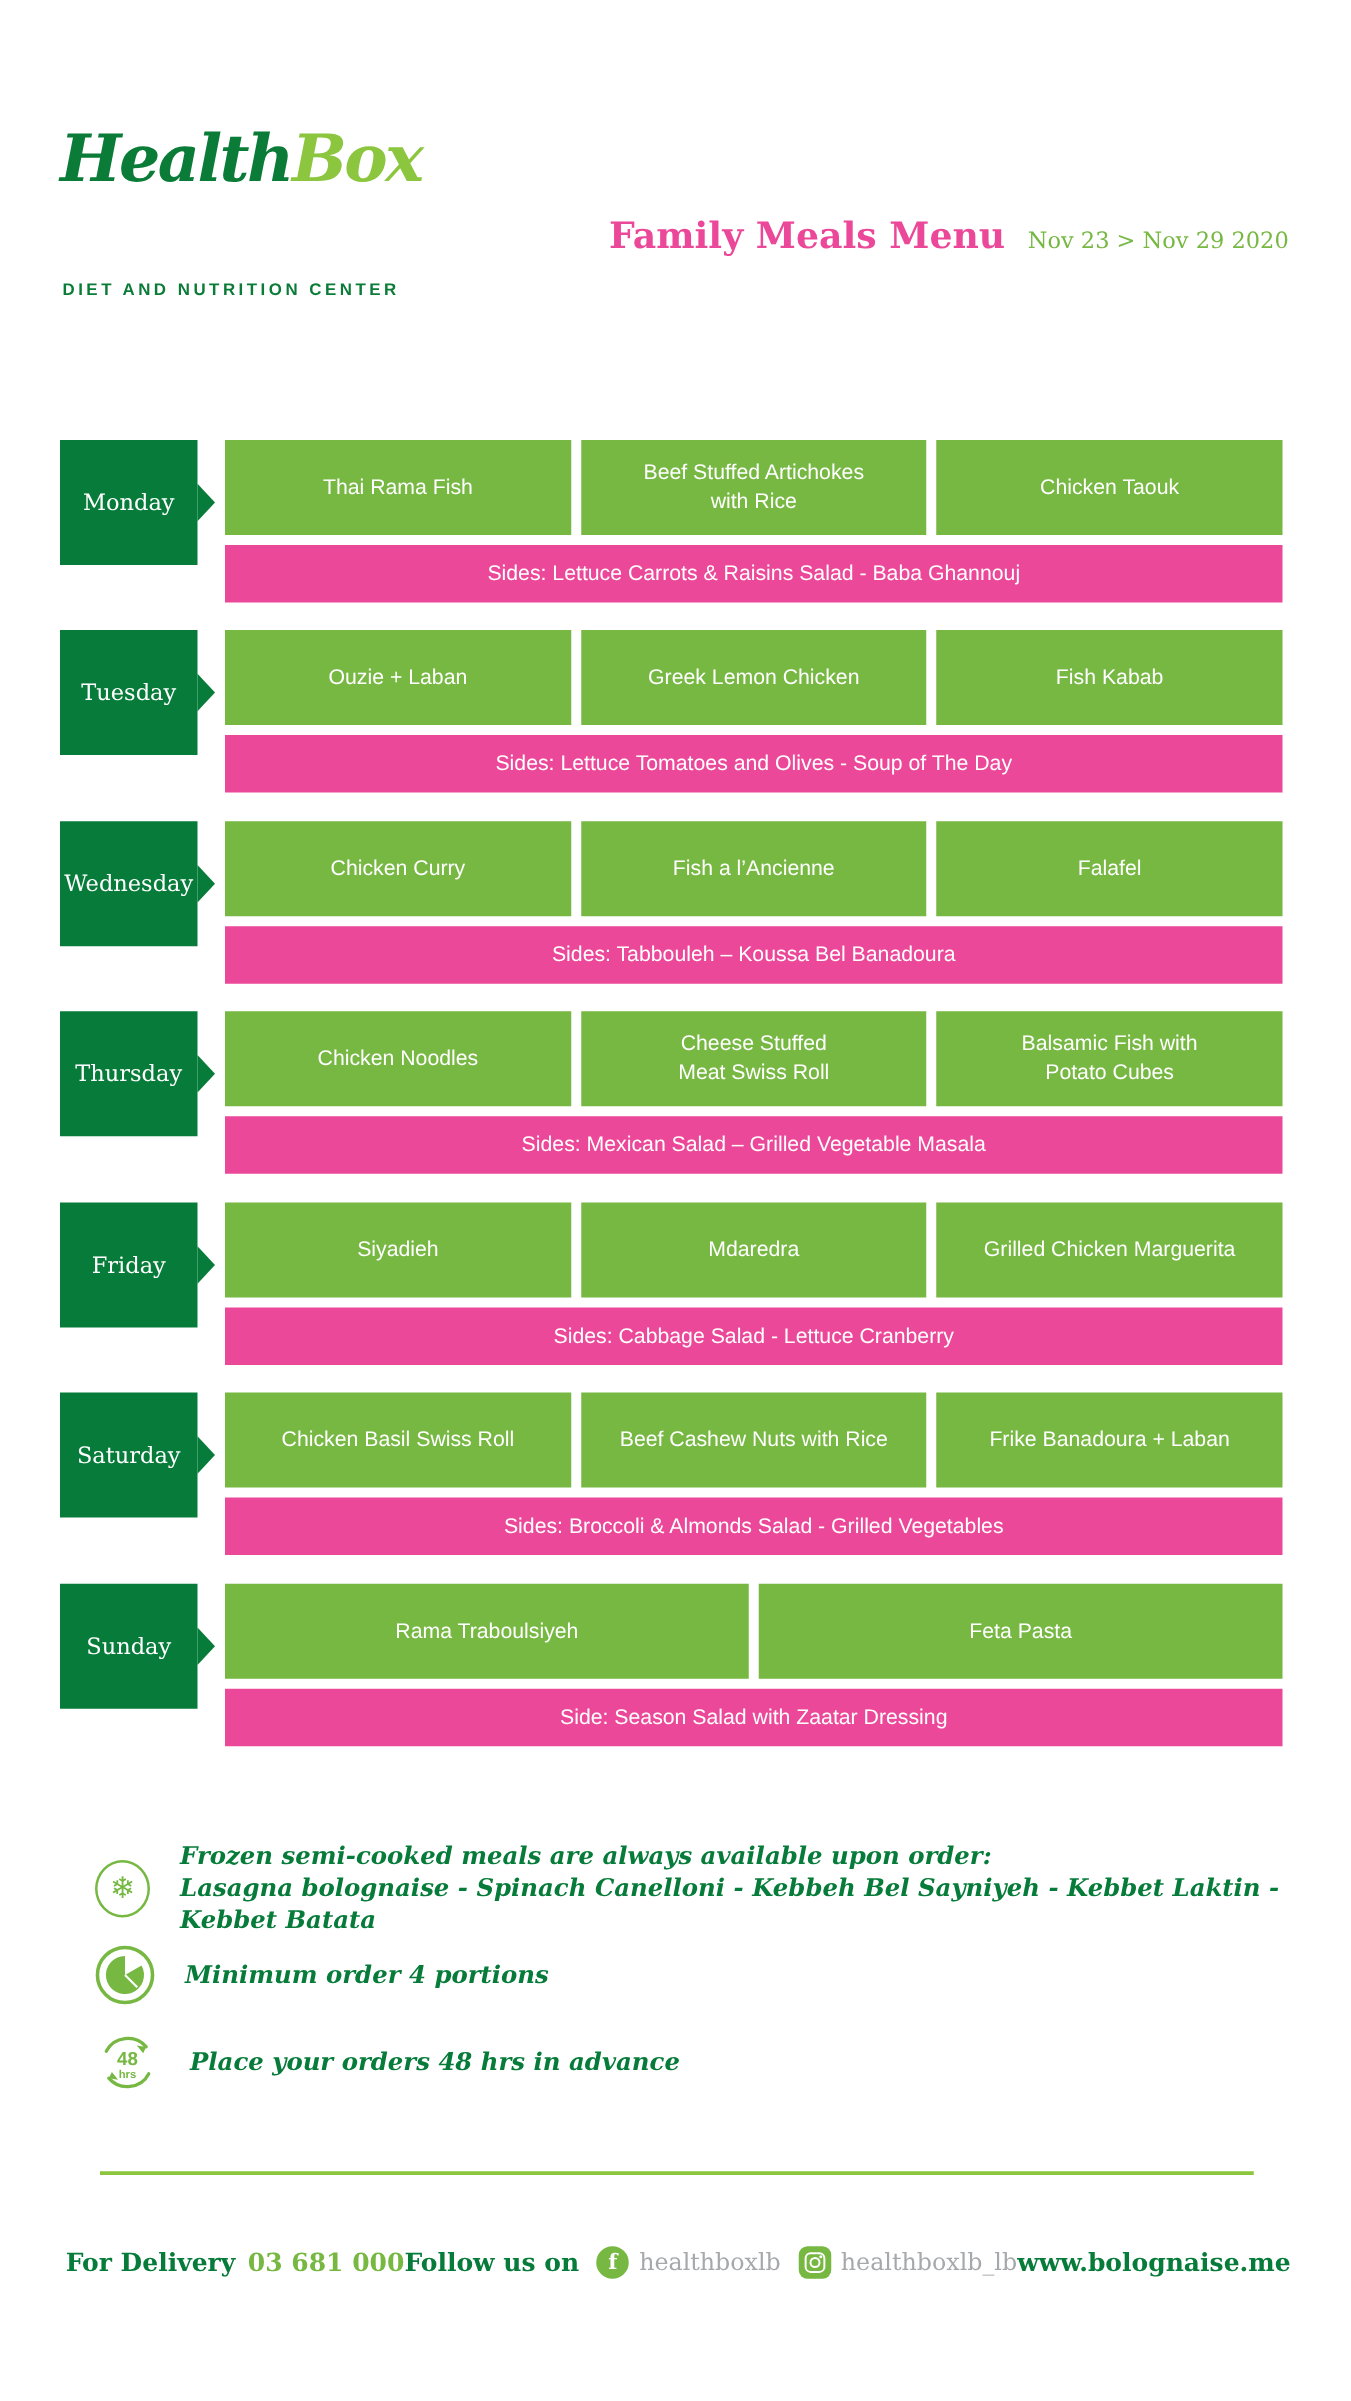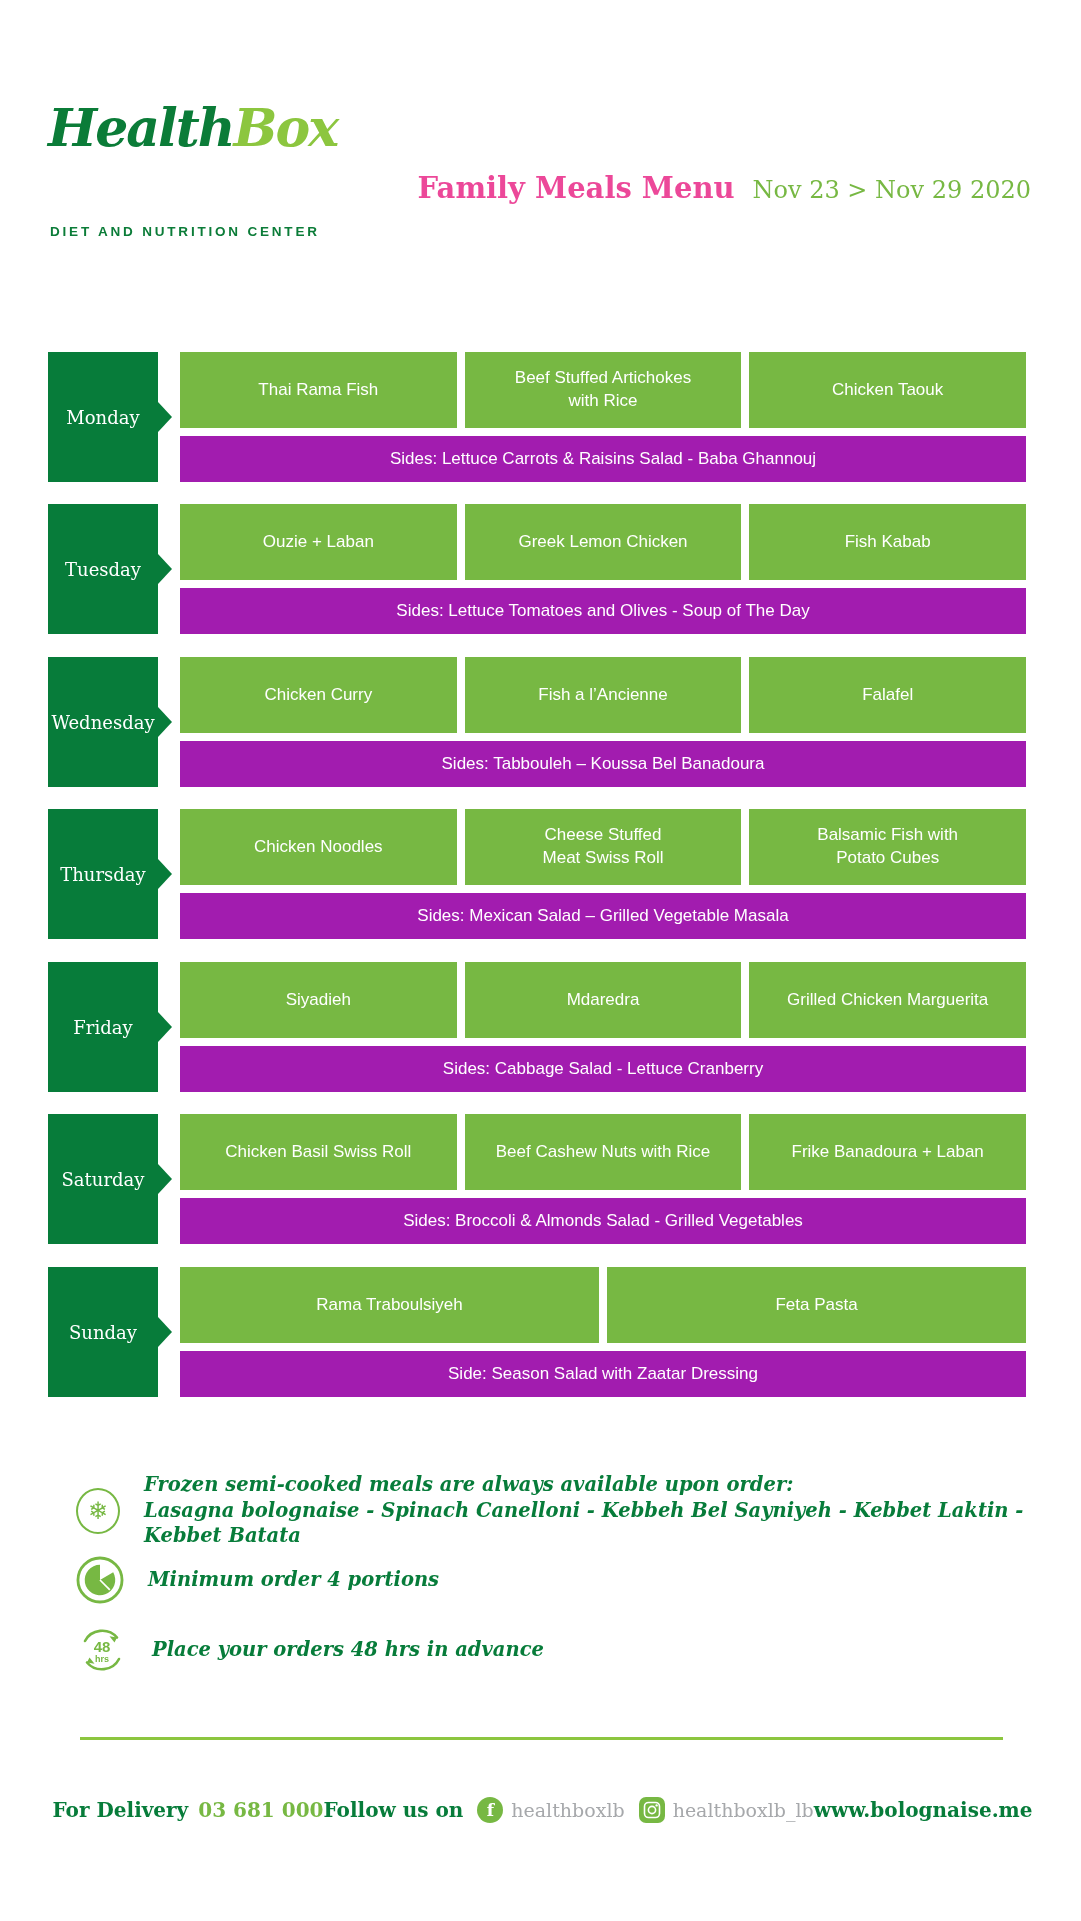--- a/index.html
+++ b/index.html
@@ -22,45 +22,45 @@
     position: absolute; left: 50px; top: 224px;
     font-size: 13.5px; font-weight: bold; letter-spacing: 2.8px;
     color: #0b7c38; white-space: nowrap;
   }
   .header-line {
     position: absolute; top: 171px; right: 50px;
     display: flex; align-items: baseline; gap: 18px;
     font-family: "DejaVu Serif", serif; white-space: nowrap;
   }
   .header-title { color: #ec4899; font-weight: bold; font-size: 29px; }
-  .header-dates { color: #77b843; font-size: 24px; }
+  .header-dates { color: #77b843; font-size: 18px; }
 
   
   .day-row { position: absolute; left: 48px; width: 985px; height: 130px; }
   .day-box {
-    position: absolute; left: 0; top: 0; width: 110px; height: 130px;
+    position: absolute; left: 0; top: 0; width: 110px; height: 100px;
     background: #077c3a; display: flex; align-items: center; justify-content: center;
   }
   .day-box::after {
     content: ""; position: absolute; left: 110px; top: 50%;
     transform: translateY(-50%);
     border-top: 15px solid transparent; border-bottom: 15px solid transparent;
     border-left: 14px solid #077c3a;
   }
   .day-label { color: #ffffff; font-family: "DejaVu Serif", serif; font-size: 18px; }
   .meals-area { position: absolute; left: 132px; right: 7px; top: 0; }
   .meals-row { display: flex; gap: 8px; height: 76px; }
   .meal-cell {
     flex: 1; background: #77b843; color: #ffffff;
     display: flex; align-items: center; justify-content: center;
     text-align: center; font-size: 17px; line-height: 1.35;
     white-space: pre-line;
   }
   .sides-bar {
-    margin-top: 8px; height: 46px; background: #a21caf; color: #ffffff;
+    margin-top: 8px; height: 46px; background: #ec4899; color: #ffffff;
     display: flex; align-items: center; justify-content: center;
     text-align: center; font-size: 17px;
   }
 
   
   .note { position: absolute; left: 76px; display: flex; align-items: center; gap: 24px; }
   .note-icon-circle {
     width: 44px; height: 46px; border: 2.5px solid #77b843; border-radius: 50%;
     display: flex; align-items: center; justify-content: center;
     color: #77b843; font-size: 24px; flex: 0 0 auto;

